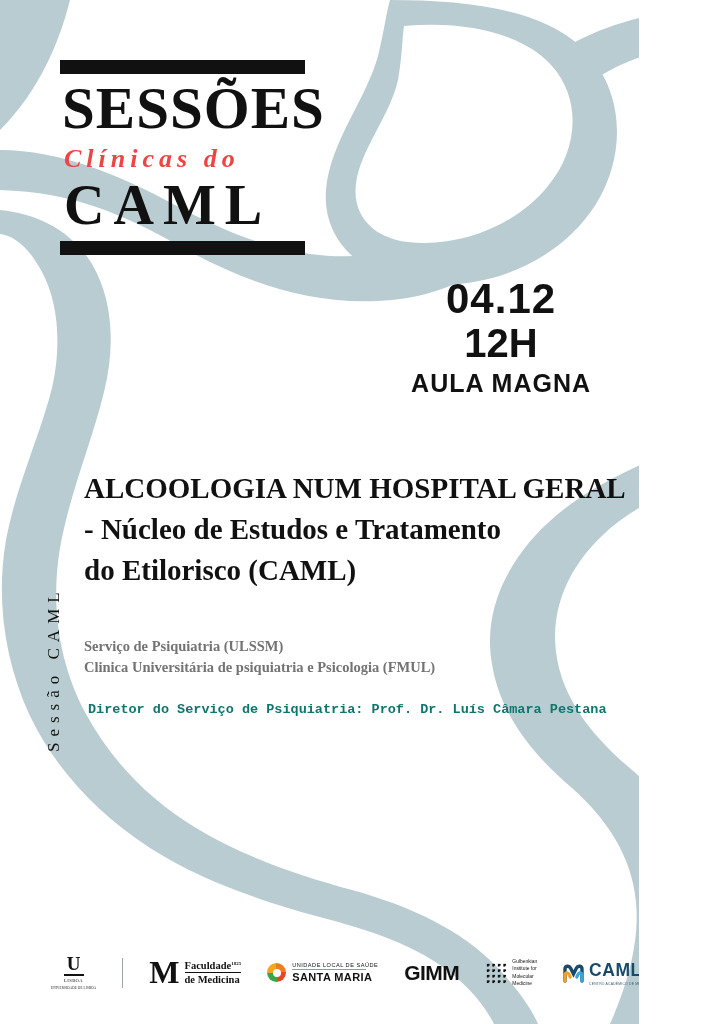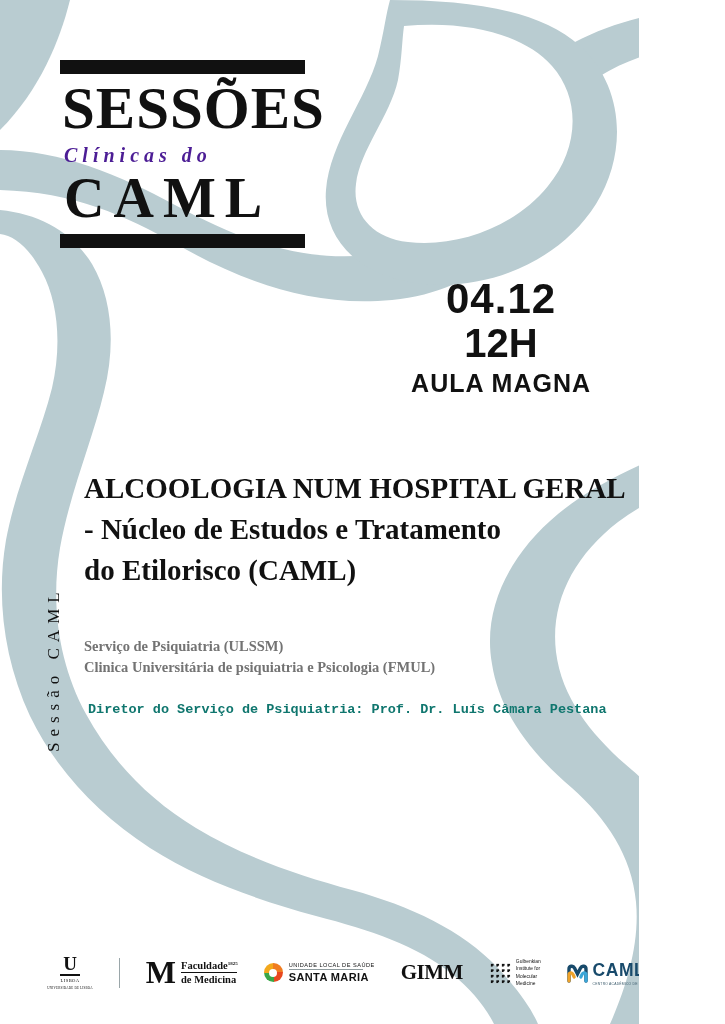--- a/index.html
+++ b/index.html
@@ -42,23 +42,23 @@
     letter-spacing: 1px;
     line-height: 1.05;
     color: #111;
     margin-top: 4px;
     padding-left: 2px;
   }
   .logo-clinicas {
     font-family: "Liberation Serif", serif;
     font-style: italic;
     font-weight: bold;
-    font-size: 20px;
+    font-size: 26px;
     letter-spacing: 5px;
-    color: #4c1d95;
+    color: #ef4444;
     margin-top: 4px;
     padding-left: 4px;
   }
   .logo-caml {
     font-family: "Liberation Serif", serif;
     font-weight: bold;
     font-size: 56px;
     letter-spacing: 9px;
     color: #111;
     margin-top: 2px;
@@ -200,21 +200,21 @@
     content:""; position:absolute; left:5.5px; top:5.5px;
     width:8px; height:8px; border-radius:50%; background:#fff;
   }
   .ulssm-txt { color:#111; font-family:"Liberation Sans", sans-serif; }
   .ulssm-t1 { font-size: 5.6px; letter-spacing: .5px; }
   .ulssm-rule { width: 74px; height: .8px; background:#8e9a9d; margin: 1.5px 0; }
   .ulssm-t2 { font-size: 11px; font-weight: bold; letter-spacing: .4px; }
 
   
   .gimm {
-    font-family:Liberation Serif, serif;
+    font-family:Liberation Sans, sans-serif;
     font-weight: bold; font-size: 21px; color:#111; letter-spacing:-0.5px;
   }
 
   
   .gulb { display:flex; align-items:center; gap:5px; }
   .gulb-grid {
     width: 22px; height: 22px;
     background:
       radial-gradient(circle at 3px 3px, #111 1.4px, transparent 1.6px) 0 0/5.5px 5.5px;
   }

